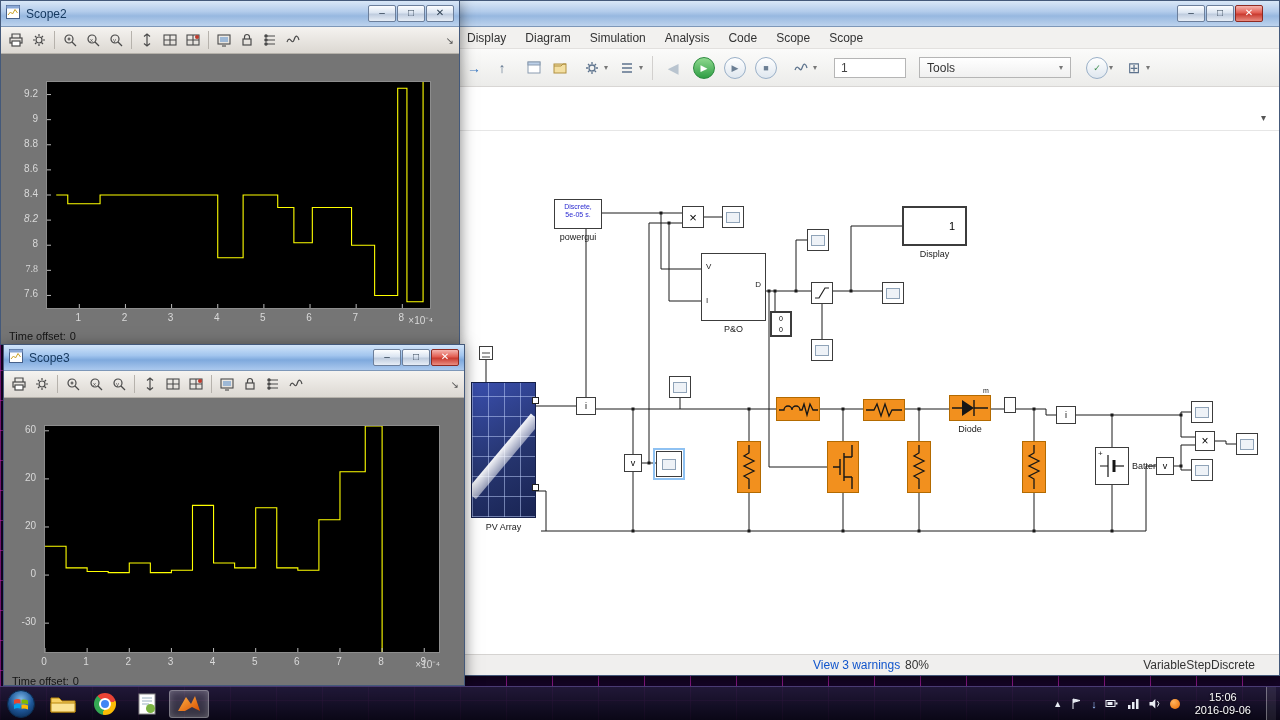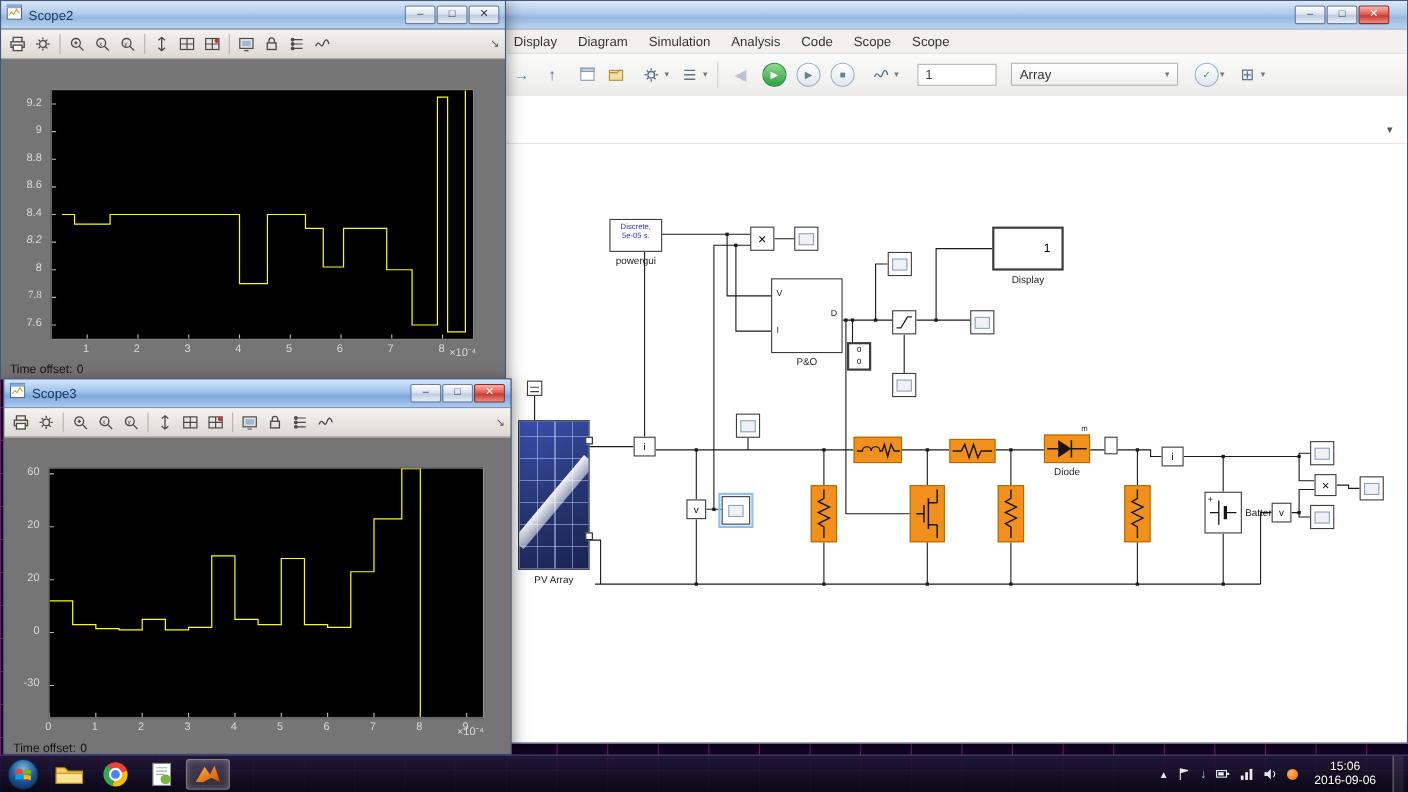--- a/index.html
+++ b/index.html
@@ -182,21 +182,21 @@
       <span class="simbtn" style="margin-left:9px">▶</span>
       <span class="simbtn" style="margin-left:9px">■</span>
       <span class="sicon" style="margin-left:13px">
         <svg width="16" height="16" fill="none" stroke="#5d738d" stroke-width="1.3">
             <path d="M2 10 C5 2 7 14 9 8 S13 4 14 8"></path>
           </svg>
       </span>
         <span class="dd">▾</span>
       <input class="simtime" style="margin-left: 17px;" value="1">
       <div class="combo" style="margin-left:13px">
-        <span>Array</span>
+        <span>Tools</span>
         <span class="dd">▾</span>
       </div>
       <span class="simbtn" style="margin-left:15px;color:#3f8f4f">✓</span>
       <span class="dd">▾</span>
       <span class="sicon" style="margin-left:10px;font-size:15px">⊞</span>
       <span class="dd">▾</span>
     </div>
 
     <div class="crumbbar">
       <span class="crumb-dd">▾</span>
@@ -368,20 +368,25 @@
           <span>×</span>
         </div>
       <div class="ss" style="left:945px;top:302px">
           <span class="scr"></span>
         </div>
       <div class="ss" style="left:900px;top:328px">
           <span class="scr"></span>
         </div>
     </div>
 
+    <div class="statusbar">
+      <span class="warnlink">View 3 warnings</span>
+      <span class="zoomlvl">80%</span>
+      <span class="solver">VariableStepDiscrete</span>
+    </div>
   </div>
 
   <div class="window" id="scope2-window">
     <div class="titlebar">
       <span>
         <svg width="14" height="14">
             <rect x="0.5" y="0.5" width="13" height="13" fill="#fff" stroke="#46608a"></rect>
             <rect x="0.5" y="0.5" width="13" height="3" fill="#8aa8d6"></rect>
             <path d="M2 10 l2.5 -3 2 2 2.5 -4.5 2.5 3.5" fill="none" stroke="#c9a227"></path>
           </svg>

